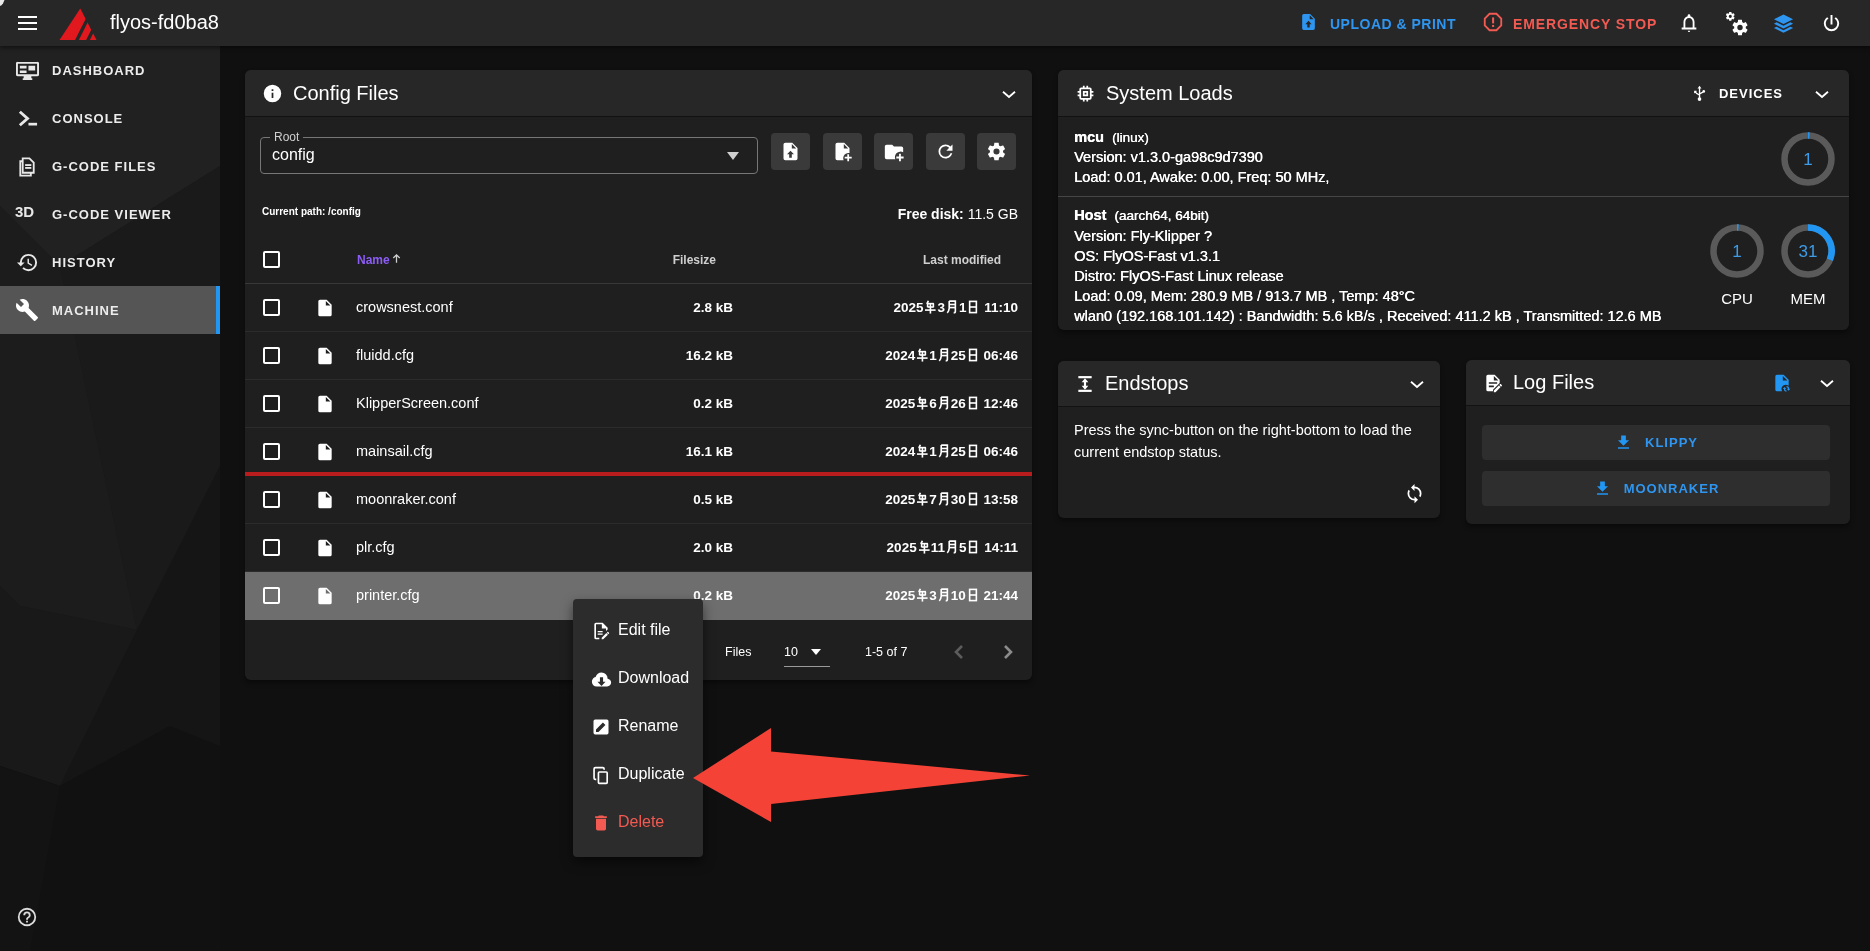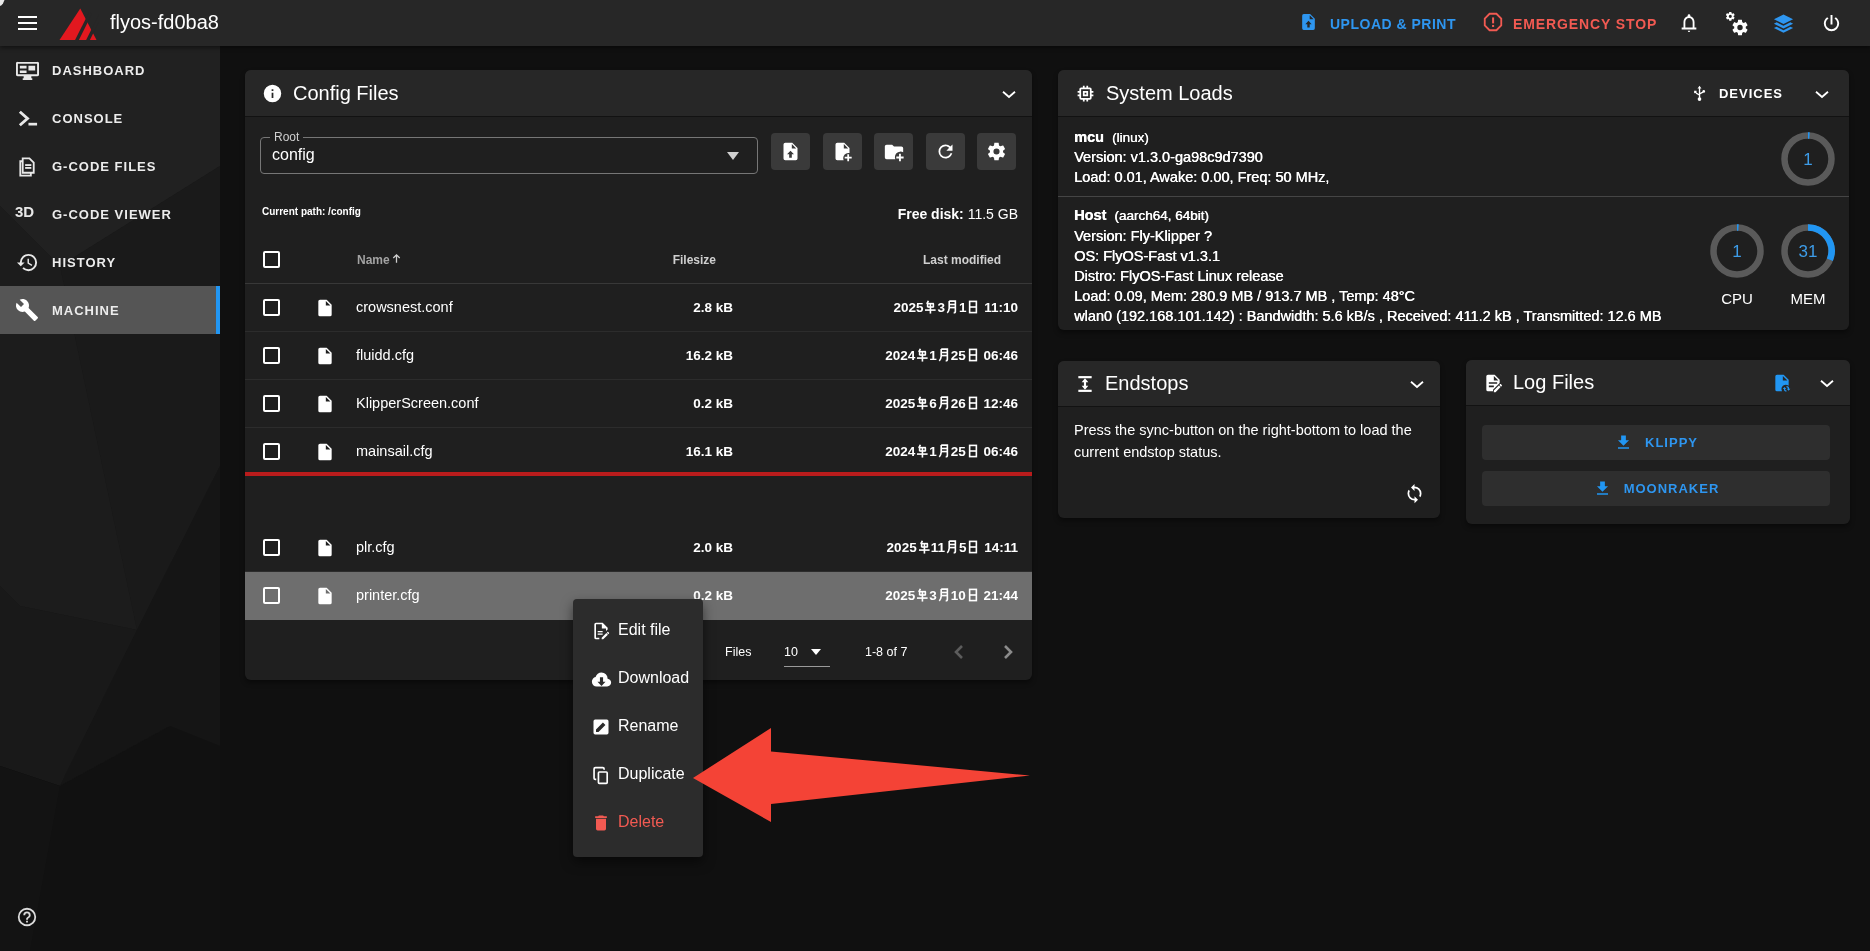--- a/index.html
+++ b/index.html
@@ -208,21 +208,21 @@
         <path d="M12,15.5A3.5,3.5 0 0,1 8.5,12A3.5,3.5 0 0,1 12,8.5A3.5,3.5 0 0,1 15.5,12A3.5,3.5 0 0,1 12,15.5M19.43,12.97C19.47,12.65 19.5,12.33 19.5,12C19.5,11.67 19.47,11.34 19.43,11L21.54,9.37C21.73,9.22 21.78,8.95 21.66,8.73L19.66,5.27C19.54,5.05 19.27,4.96 19.05,5.05L16.56,6.05C16.04,5.66 15.5,5.32 14.87,5.07L14.5,2.42C14.46,2.18 14.25,2 14,2H10C9.75,2 9.54,2.18 9.5,2.42L9.13,5.07C8.5,5.32 7.96,5.66 7.44,6.05L4.95,5.05C4.73,4.96 4.46,5.05 4.34,5.27L2.34,8.73C2.21,8.95 2.27,9.22 2.46,9.37L4.57,11C4.53,11.34 4.5,11.67 4.5,12C4.5,12.33 4.53,12.65 4.57,12.97L2.46,14.63C2.27,14.78 2.21,15.05 2.34,15.27L4.34,18.73C4.46,18.95 4.73,19.03 4.95,18.95L7.44,17.94C7.96,18.34 8.5,18.68 9.13,18.93L9.5,21.58C9.54,21.82 9.75,22 10,22H14C14.25,22 14.46,21.82 14.5,21.58L14.87,18.93C15.5,18.67 16.04,18.34 16.56,17.94L19.05,18.95C19.27,19.03 19.54,18.95 19.66,18.73L21.66,15.27C21.78,15.05 21.73,14.78 21.54,14.63L19.43,12.97Z"></path>
       </svg>
     </div>
 
   <div class="abs" style="left:17px;top:136px;font-size:10px;font-weight:700;">Current path: /config</div>
   <div class="abs" style="right:14px;top:136px;font-size:14px;"><span class="bold">Free disk:</span> 11.5 GB</div>
 
   <div id="tbl" class="abs" style="left:0;top:166px;width:787px;height:384px;">
 <div class="abs" style="left:0;top:0;width:787px;height:48px;border-bottom:1px solid #383838;">
   <div class="cbx" style="left:18px;top:15px;"></div>
-  <div class="abs" style="left:112px;top:17px;font-size:12px;font-weight:700;color:#a3a3a3;">Name</div>
+  <div class="abs" style="left:112px;top:17px;font-size:12px;font-weight:700;color:#8b5cf6;">Name</div>
   <svg class="abs" style="left:146px;top:16px" width="11" height="13" viewBox="0 0 24 24">
           <path d="M12,4 L12,21 M5,11 L12,4 L19,11" stroke="#cfcfcf" stroke-width="2.8" fill="none"></path>
         </svg>
   <div class="abs" style="left:391px;top:17px;width:80px;text-align:right;font-size:12px;font-weight:700;color:#cfcfcf;">Filesize</div>
   <div class="abs" style="left:600px;top:17px;width:156px;text-align:right;font-size:12px;font-weight:700;color:#cfcfcf;">Last modified</div>
 </div>
 <div class="abs" style="left:0;top:48px;width:787px;height:48px;border-bottom:1px solid #2c2c2c;">
   <div class="cbx" style="left:18px;top:15px;"></div>
   <svg class="abs" style="left:70px;top:13px" width="20" height="22" viewBox="0 0 24 24" fill="#fff">
           <path d="M13,9V3.5L18.5,9M6,2C4.89,2 4,2.89 4,4V20A2,2 0 0,0 6,22H18A2,2 0 0,0 20,20V8L14,2H6Z"></path>
@@ -274,20 +274,35 @@
         </svg>
   <div class="abs" style="left:111px;top:15px;font-size:14.5px;color:#fff;">mainsail.cfg</div>
   <div class="abs" style="left:380px;top:15.5px;width:108px;text-align:right;font-size:13.5px;font-weight:700;color:#fff;">16.1 kB</div>
   <div class="abs" style="left:500px;top:15.5px;width:273px;text-align:right;font-size:13.5px;font-weight:700;color:#fff;white-space:nowrap;">2024<svg class="cj">
             <use href="#gy"></use>
           </svg>1<svg class="cj">
             <use href="#gm"></use>
           </svg>25<svg class="cj">
             <use href="#gd"></use>
           </svg>&nbsp;06:46</div>
+</div>
+<div class="abs" style="left:0;top:240px;width:787px;height:48px;border-bottom:1px solid #2c2c2c;">
+  <div class="cbx" style="left:18px;top:15px;"></div>
+  <svg class="abs" style="left:70px;top:13px" width="20" height="22" viewBox="0 0 24 24" fill="#fff">
+          <path d="M13,9V3.5L18.5,9M6,2C4.89,2 4,2.89 4,4V20A2,2 0 0,0 6,22H18A2,2 0 0,0 20,20V8L14,2H6Z"></path>
+        </svg>
+  <div class="abs" style="left:111px;top:15px;font-size:14.5px;color:#fff;">moonraker.conf</div>
+  <div class="abs" style="left:380px;top:15.5px;width:108px;text-align:right;font-size:13.5px;font-weight:700;color:#fff;">0.5 kB</div>
+  <div class="abs" style="left:500px;top:15.5px;width:273px;text-align:right;font-size:13.5px;font-weight:700;color:#fff;white-space:nowrap;">2025<svg class="cj">
+            <use href="#gy"></use>
+          </svg>7<svg class="cj">
+            <use href="#gm"></use>
+          </svg>30<svg class="cj">
+            <use href="#gd"></use>
+          </svg>&nbsp;13:58</div>
 </div>
 <div class="abs" style="left:0;top:288px;width:787px;height:48px;border-bottom:1px solid #2c2c2c;">
   <div class="cbx" style="left:18px;top:15px;"></div>
   <svg class="abs" style="left:70px;top:13px" width="20" height="22" viewBox="0 0 24 24" fill="#fff">
           <path d="M13,9V3.5L18.5,9M6,2C4.89,2 4,2.89 4,4V20A2,2 0 0,0 6,22H18A2,2 0 0,0 20,20V8L14,2H6Z"></path>
         </svg>
   <div class="abs" style="left:111px;top:15px;font-size:14.5px;color:#fff;">plr.cfg</div>
   <div class="abs" style="left:380px;top:15.5px;width:108px;text-align:right;font-size:13.5px;font-weight:700;color:#fff;">2.0 kB</div>
   <div class="abs" style="left:500px;top:15.5px;width:273px;text-align:right;font-size:13.5px;font-weight:700;color:#fff;white-space:nowrap;">2025<svg class="cj">
             <use href="#gy"></use>
@@ -314,21 +329,21 @@
 </div>
 </div>
 
   <div class="abs" style="left:0;top:550px;width:787px;height:60px;"></div>
   <div class="abs" style="left:480px;top:575px;font-size:12.5px;color:#fff;">Files</div>
   <div class="abs" style="left:539px;top:575px;font-size:12.5px;color:#fff;">10</div>
   <svg class="abs" style="left:566px;top:579px" width="10" height="6" viewBox="0 0 10 6">
       <polygon points="0,0 10,0 5,6" fill="#fff"></polygon>
     </svg>
   <div class="abs" style="left:539px;top:596px;width:46px;height:1px;background:#9a9a9a;"></div>
-  <div class="abs" style="left:620px;top:575px;font-size:12.5px;color:#fff;">1-8 of 7</div>
+  <div class="abs" style="left:620px;top:575px;font-size:12.5px;color:#fff;">1-5 of 7</div>
   <svg class="abs" style="left:708px;top:575px" width="12" height="14" viewBox="0 0 12 14">
       <path d="M9,1 L3,7 L9,13" stroke="#5c5c5c" stroke-width="2.6" fill="none"></path>
     </svg>
   <svg class="abs" style="left:757px;top:575px" width="12" height="14" viewBox="0 0 12 14">
       <path d="M3,1 L9,7 L3,13" stroke="#8b8b8b" stroke-width="2.6" fill="none"></path>
     </svg>
 </div>
 
 <div class="panel" style="left:1058px;top:70px;width:791px;height:260px;">
   <div class="phead">

